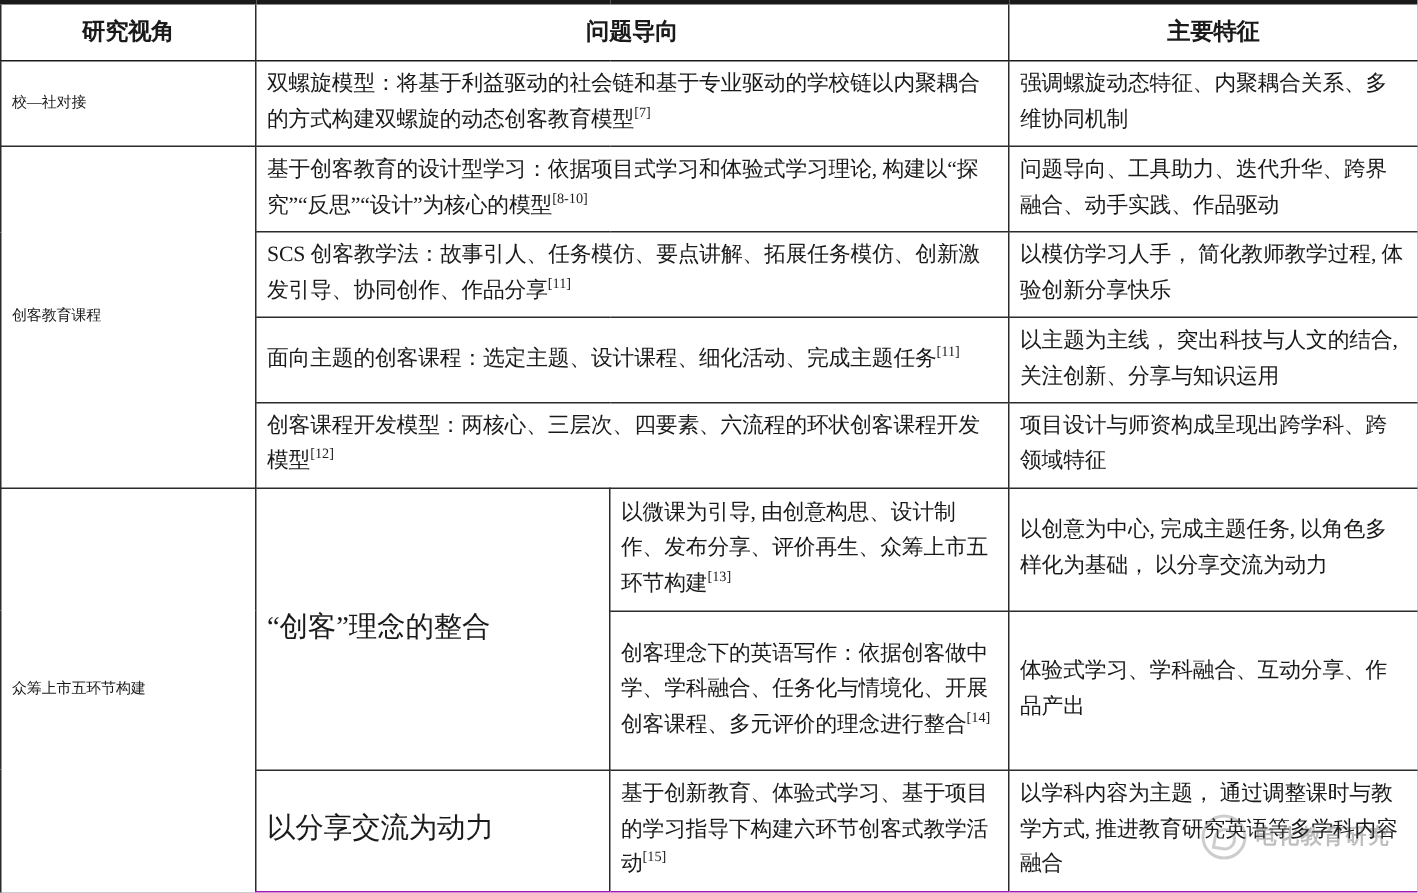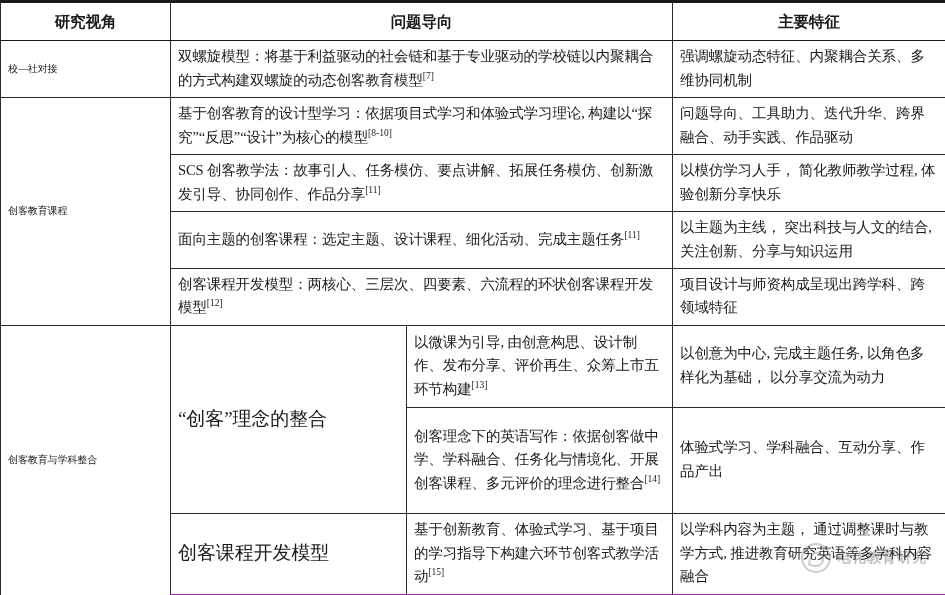--- a/index.html
+++ b/index.html
@@ -180,33 +180,33 @@
         <td class="cell-content" colspan="2"><span>面向主题的创客课程：选定主题、设计课程、细化活动、完成主题任务</span><sup class="cite">[11]</sup></td>
         <td class="cell-feature"><span>以主题为主线， 突出科技与人文的结合, 关注创新、分享与知识运用</span></td>
       </tr>
 
       <tr style="height:54px;">
         <td class="cell-content" colspan="2"><span>创客课程开发模型：两核心、三层次、四要素、六流程的环状创客课程开发模型</span><sup class="cite">[12]</sup></td>
         <td class="cell-feature"><span>项目设计与师资构成呈现出跨学科、跨领域特征</span></td>
       </tr>
 
       <tr style="height:82px;">
-        <td class="cell-perspective" rowspan="3">创客教育与学科整合</td>
+        <td class="cell-perspective" rowspan="3">众筹上市五环节构建</td>
         <td class="cell-sub" rowspan="2">“创客”理念的整合</td>
         <td class="cell-content"><span>以微课为引导, 由创意构思、设计制作、发布分享、评价再生、众筹上市五环节构建</span><sup class="cite">[13]</sup></td>
         <td class="cell-feature"><span>以创意为中心, 完成主题任务, 以角色多样化为基础， 以分享交流为动力</span></td>
       </tr>
 
       <tr style="height:106px;">
         <td class="cell-content"><span>创客理念下的英语写作：依据创客做中学、学科融合、任务化与情境化、开展创客课程、多元评价的理念进行整合</span><sup class="cite">[14]</sup></td>
         <td class="cell-feature"><span>体验式学习、学科融合、互动分享、作品产出</span></td>
       </tr>
 
       <tr class="last-row" style="height:82px;">
-        <td class="cell-sub">创客课程开发模型</td>
+        <td class="cell-sub">以分享交流为动力</td>
         <td class="cell-content"><span>基于创新教育、体验式学习、基于项目的学习指导下构建六环节创客式教学活动</span><sup class="cite">[15]</sup></td>
         <td class="cell-feature"><span>以学科内容为主题， 通过调整课时与教学方式, 推进教育研究英语等多学科内容融合</span></td>
       </tr>
 
     </tbody>
   </table>
 
   <div id="watermark">
     <span class="wm-logo"></span>
     <span class="wm-text">电化教育研究</span>

